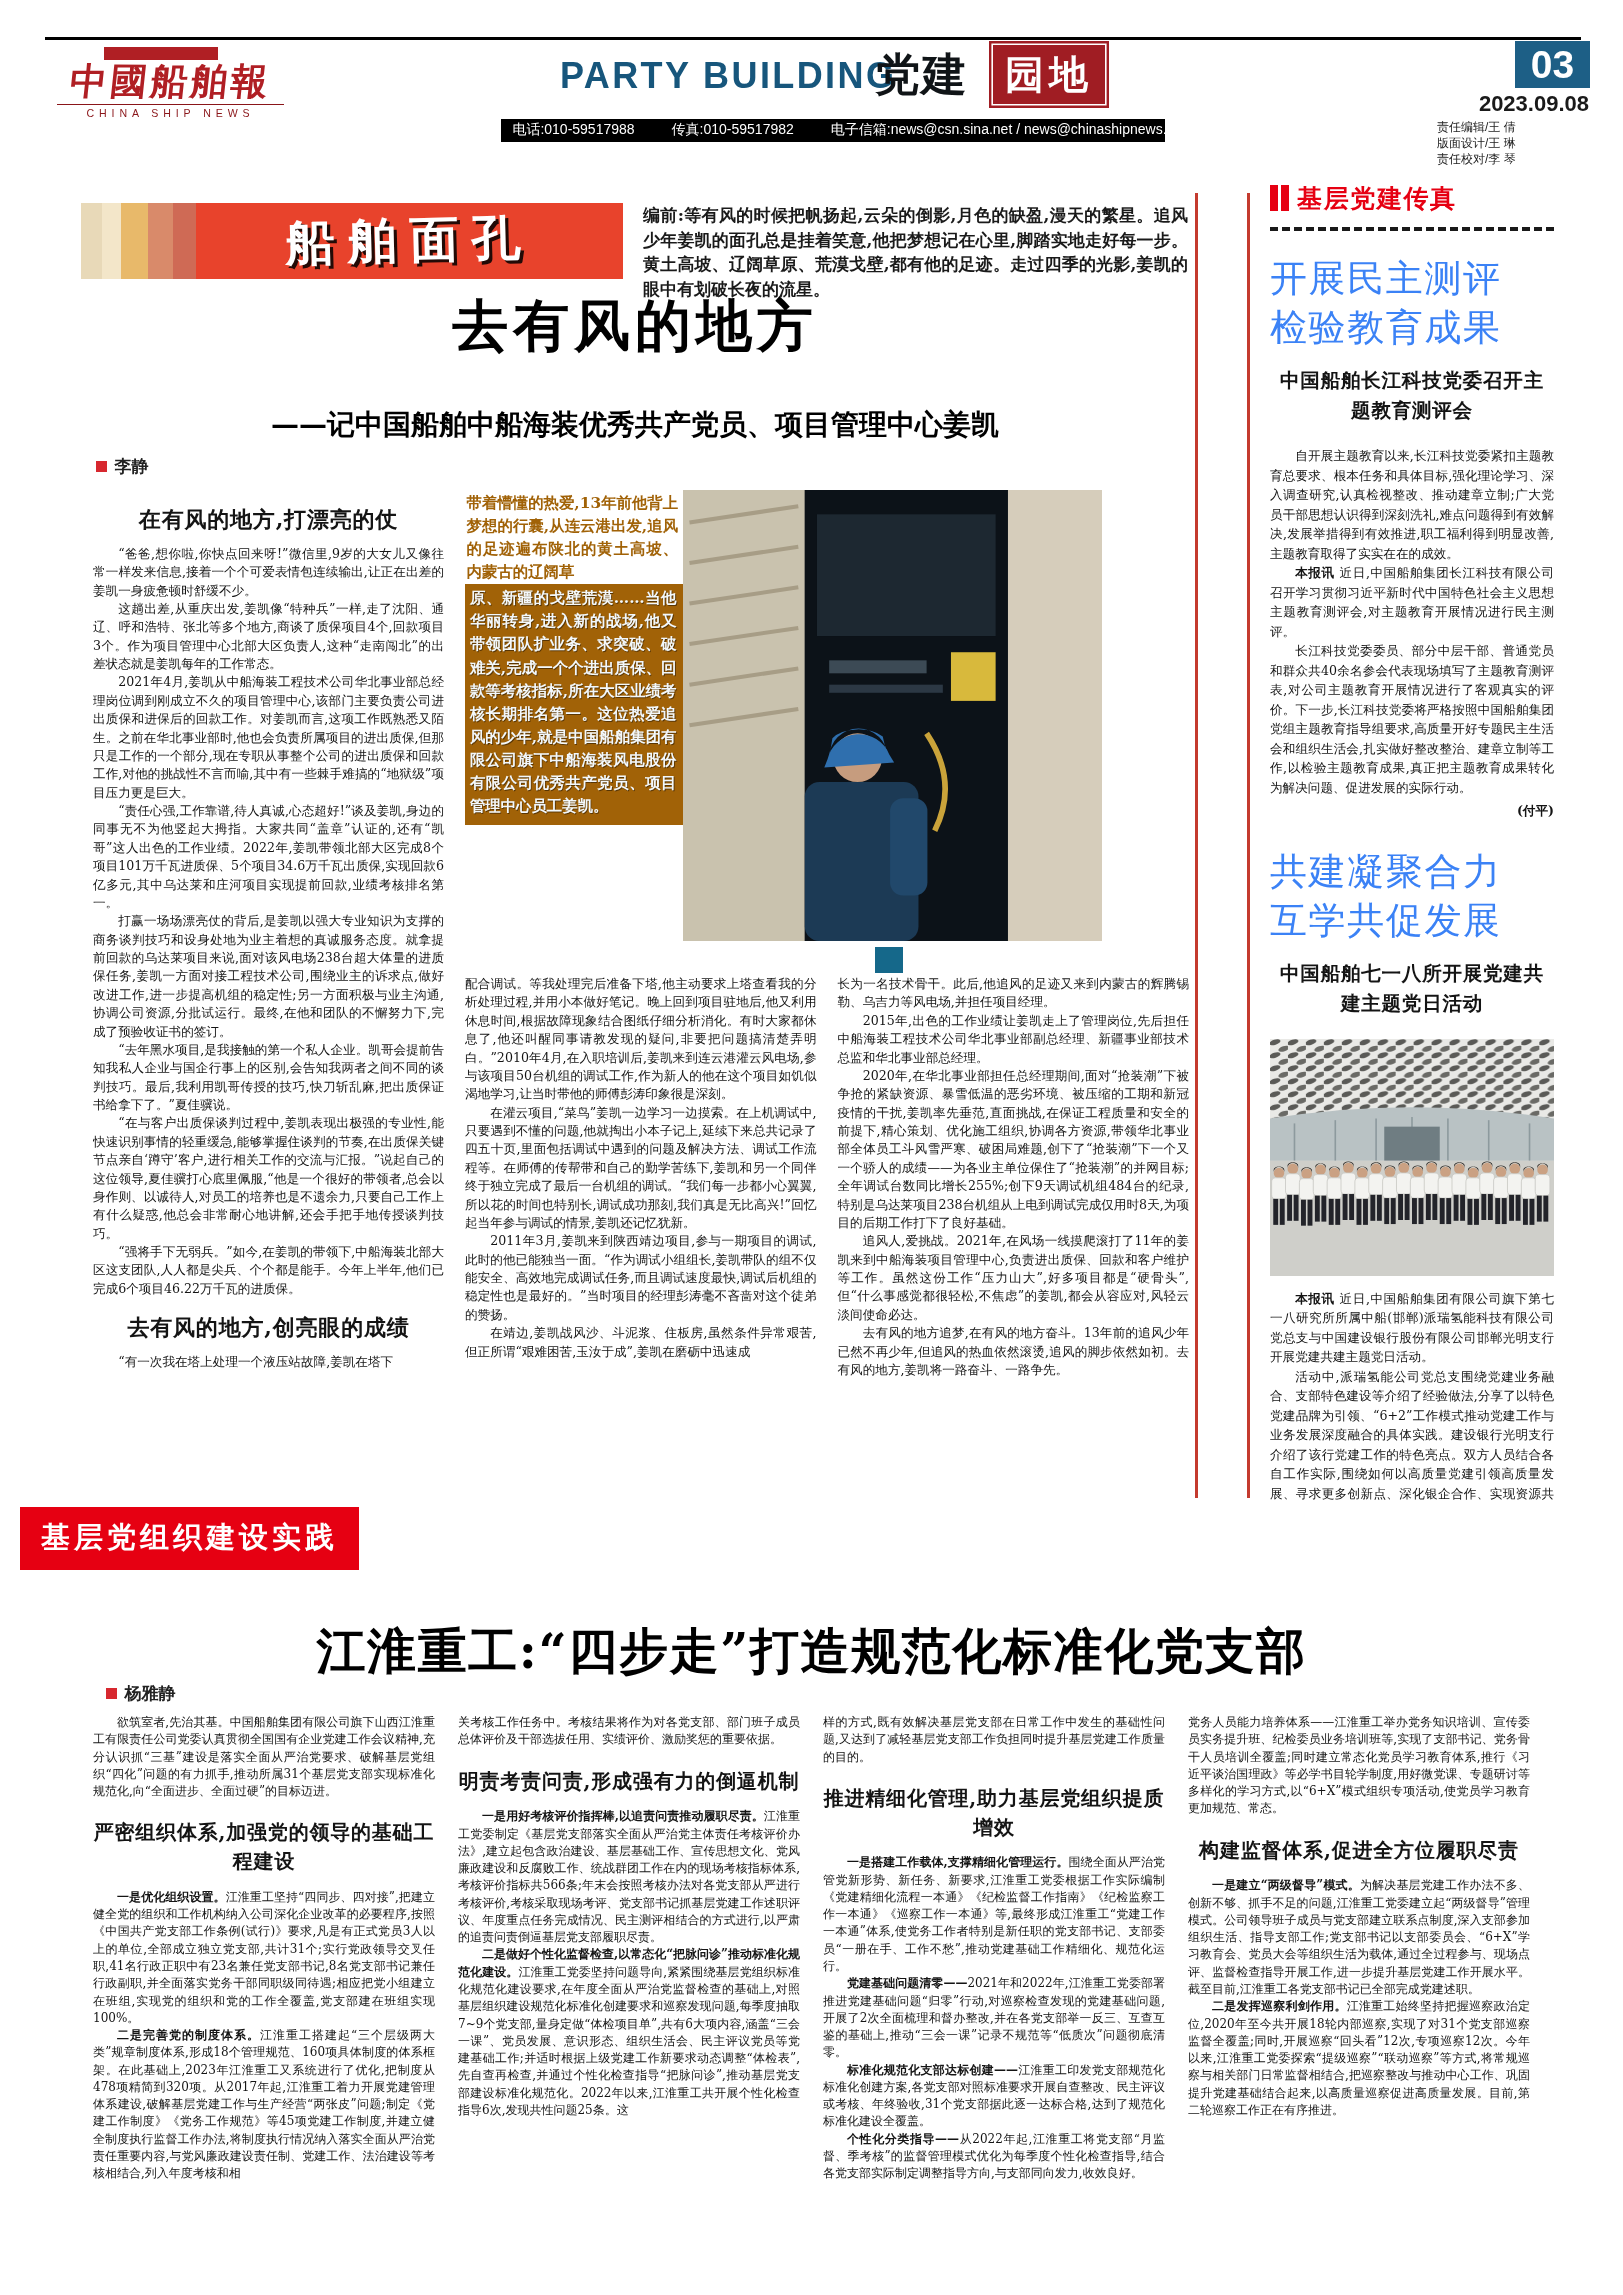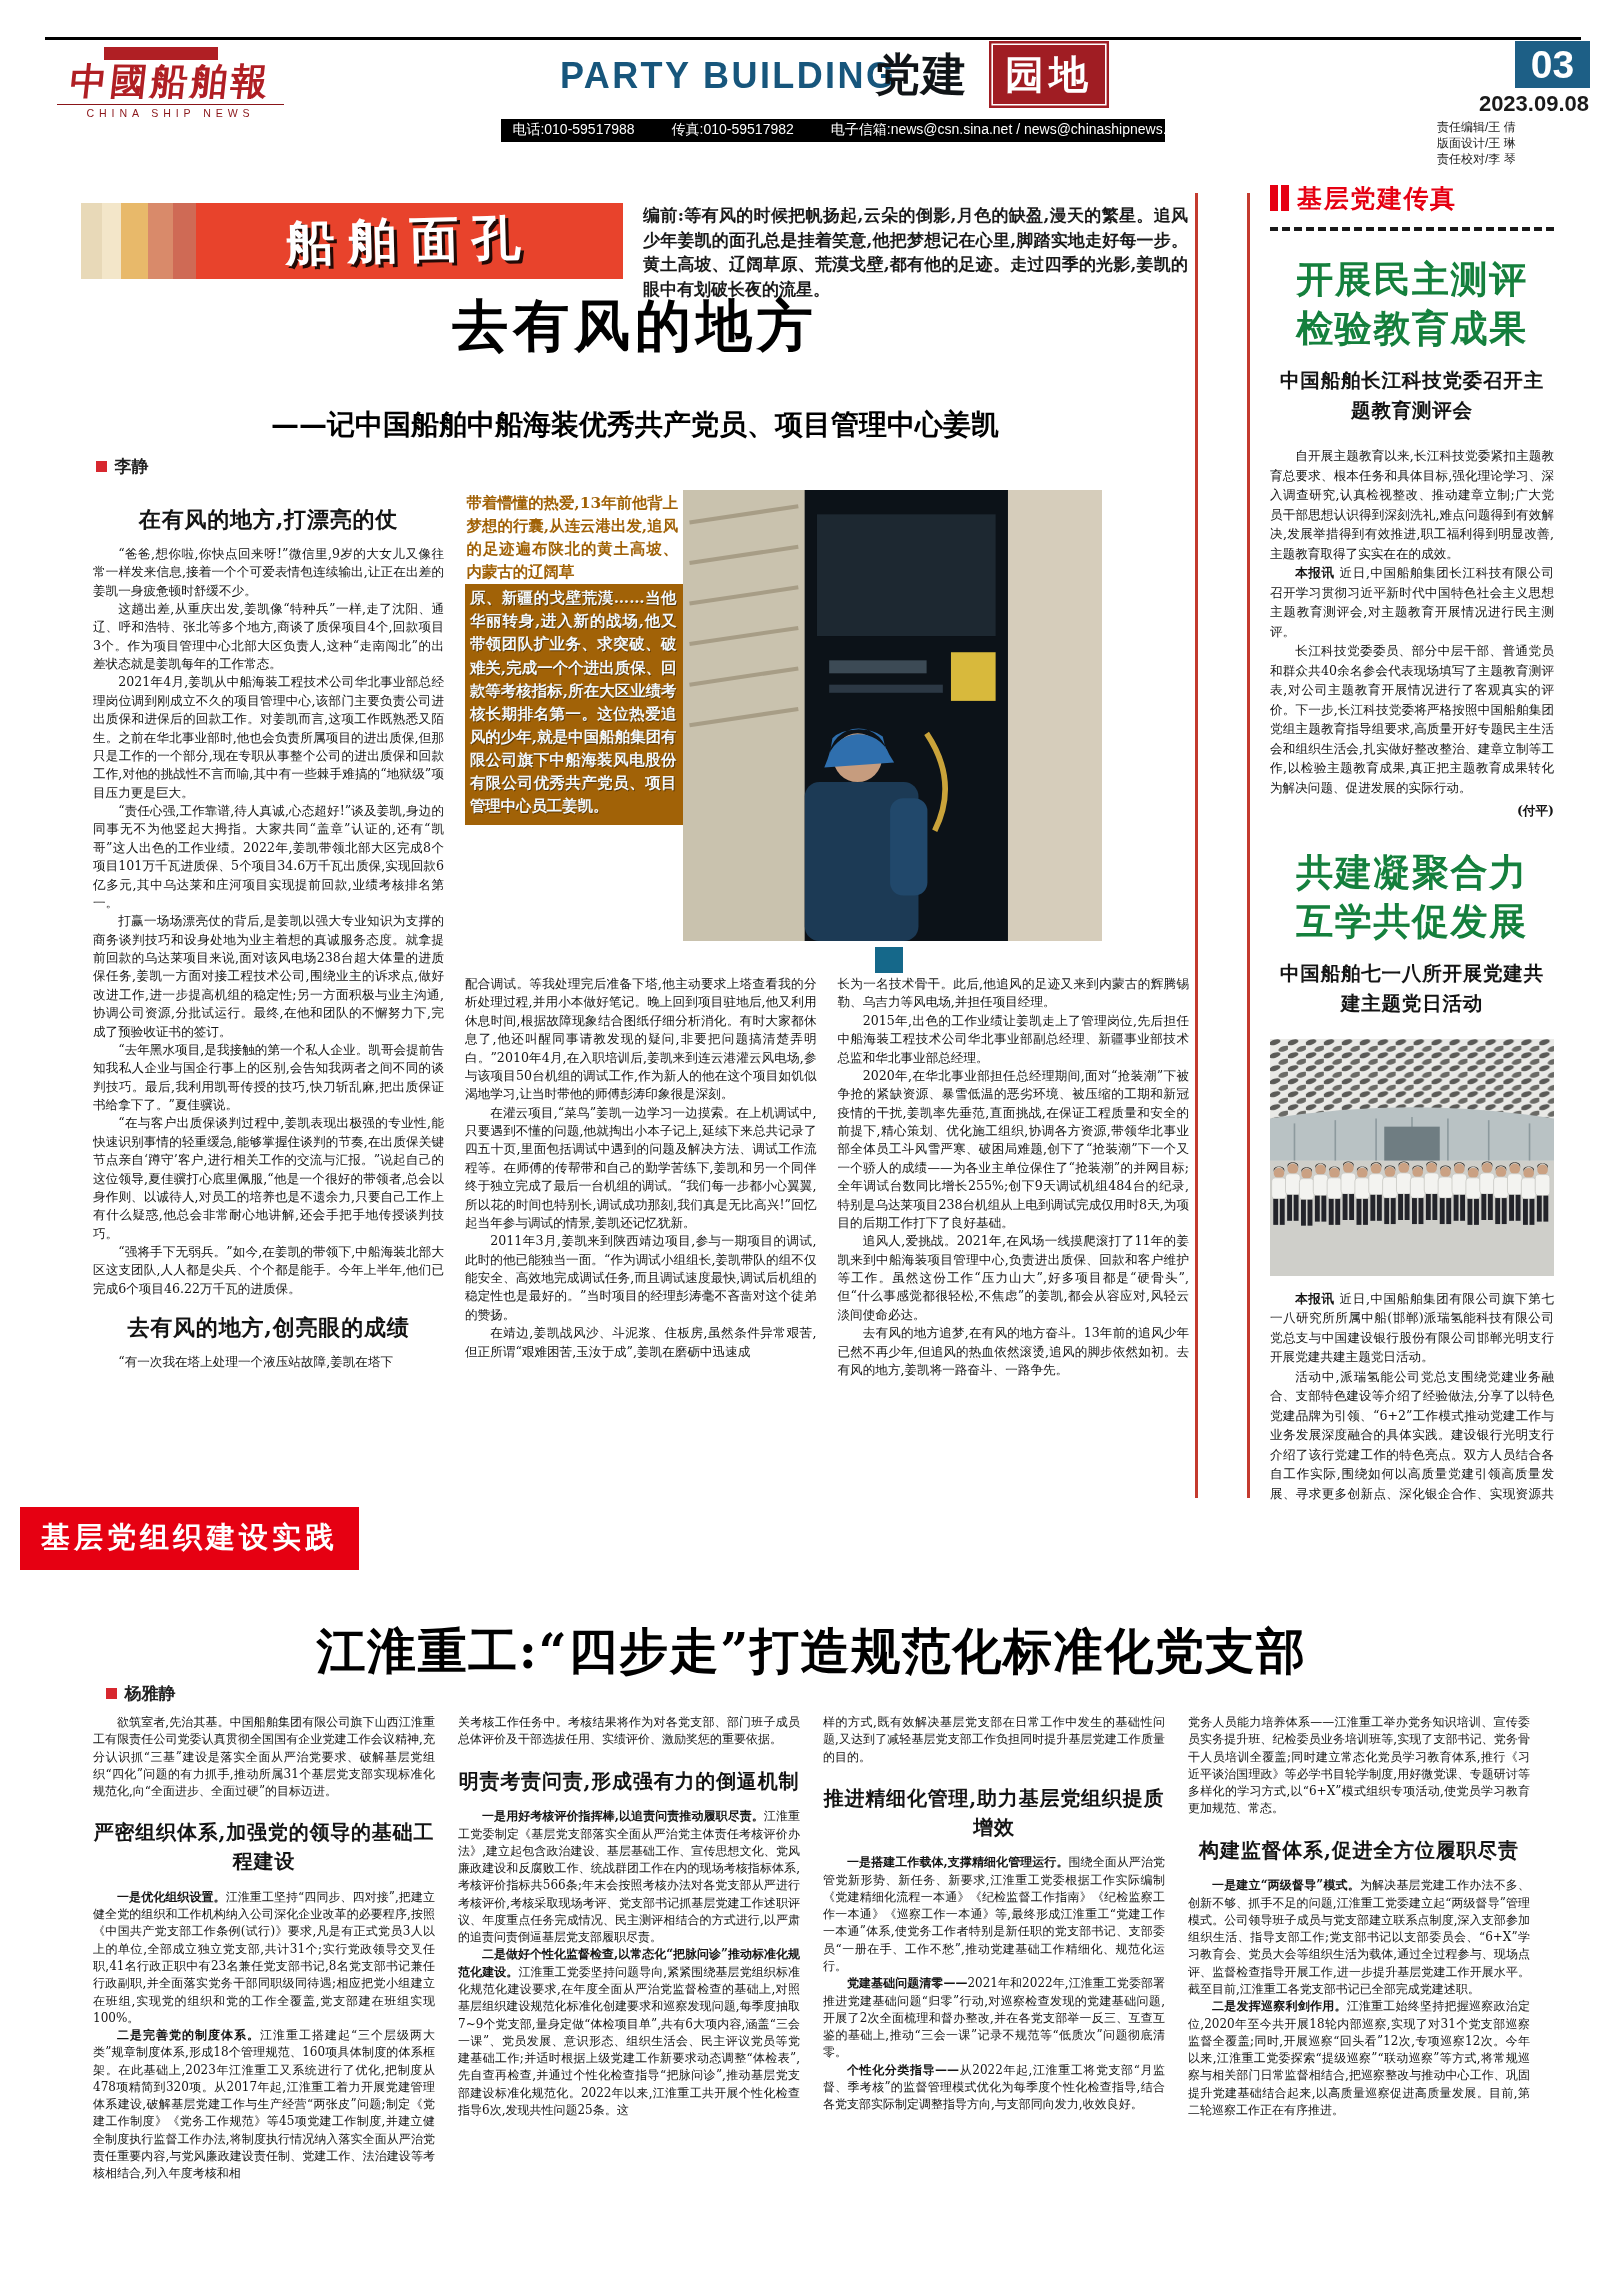--- a/index.html
+++ b/index.html
@@ -66,21 +66,21 @@
   .noindent{text-indent:0;}
   .sig{text-align:right;font-weight:bold;margin-top:3.2px;}
   
   .sidebar{left:1270px;top:179px;width:284px;height:1323px;overflow:hidden;font-size:12.6px;
     line-height:1.55;text-align:justify;color:#141414;}
   .side-tag{display:flex;align-items:center;gap:8px;color:#e60012;font-weight:bold;font-size:25px;
     font-family:"Liberation Sans",sans-serif;letter-spacing:1.6px;
     border-bottom:4px dashed #1a1a1a;padding-bottom:9.7px;margin-bottom:24px;}
   .side-tag .bar{width:8px;height:26px;background:#e60012;display:inline-block;}
   .side-tag .bar.short{height:26px;margin-left:-4.9px;}
-  .side-head{font-size:37px;font-weight:700;text-align:center;line-height:1.32;letter-spacing:1.6px;color:#15803d;}
+  .side-head{font-size:37px;font-weight:400;text-align:left;line-height:1.32;letter-spacing:1.6px;color:#3b82f6;}
   .side-sub{font-size:19.5px;font-weight:bold;text-align:center;margin:13px 0 19.5px;letter-spacing:0.8px;}
   .group-photo{width:100%;height:237px;margin:3.2px 0 13px;background:#dcdcd8;}
   .group-photo svg{display:block;width:100%;height:100%;}
   .side-article{margin-bottom:28px;}
   
   .bottom-tag{left:20px;top:1507px;background:#e60012;color:#fff;font-weight:bold;font-size:29px;
     letter-spacing:4px;padding:11.4px 21px;font-family:"Liberation Sans",sans-serif;}
   .bottom-head{left:81px;top:1576px;width:1461px;text-align:center;font-size:49px;font-weight:900;
     letter-spacing:1.6px;color:#000;margin-top:43px;}
   .bottom-byline{left:106px;top:1682px;}
@@ -299,20 +299,21 @@
       <p class="para noindent">关考核工作任务中。考核结果将作为对各党支部、部门班子成员总体评价及干部选拔任用、实绩评价、激励奖惩的重要依据。</p>
       <div class="col-subhead">明责考责问责,形成强有力的倒逼机制</div>
       <p class="para"><b>一是用好考核评价指挥棒,以追责问责推动履职尽责。</b>江淮重工党委制定《基层党支部落实全面从严治党主体责任考核评价办法》,建立起包含政治建设、基层基础工作、宣传思想文化、党风廉政建设和反腐败工作、统战群团工作在内的现场考核指标体系,考核评价指标共566条;年末会按照考核办法对各党支部从严进行考核评价,考核采取现场考评、党支部书记抓基层党建工作述职评议、年度重点任务完成情况、民主测评相结合的方式进行,以严肃的追责问责倒逼基层党支部履职尽责。</p>
       <p class="para"><b>二是做好个性化监督检查,以常态化“把脉问诊”推动标准化规范化建设。</b>江淮重工党委坚持问题导向,紧紧围绕基层党组织标准化规范化建设要求,在年度全面从严治党监督检查的基础上,对照基层组织建设规范化标准化创建要求和巡察发现问题,每季度抽取7~9个党支部,量身定做“体检项目单”,共有6大项内容,涵盖“三会一课”、党员发展、意识形态、组织生活会、民主评议党员等党建基础工作;并适时根据上级党建工作新要求动态调整“体检表”,先自查再检查,并通过个性化检查指导“把脉问诊”,推动基层党支部建设标准化规范化。2022年以来,江淮重工共开展个性化检查指导6次,发现共性问题25条。这</p>
     </div>
   <div class="b-col">
       <p class="para noindent">样的方式,既有效解决基层党支部在日常工作中发生的基础性问题,又达到了减轻基层党支部工作负担同时提升基层党建工作质量的目的。</p>
       <div class="col-subhead">推进精细化管理,助力基层党组织提质增效</div>
       <p class="para"><b>一是搭建工作载体,支撑精细化管理运行。</b>围绕全面从严治党管党新形势、新任务、新要求,江淮重工党委根据工作实际编制《党建精细化流程一本通》《纪检监督工作指南》《纪检监察工作一本通》《巡察工作一本通》等,最终形成江淮重工“党建工作一本通”体系,使党务工作者特别是新任职的党支部书记、支部委员“一册在手、工作不愁”,推动党建基础工作精细化、规范化运行。</p>
       <p class="para"><b>党建基础问题清零——</b>2021年和2022年,江淮重工党委部署推进党建基础问题“归零”行动,对巡察检查发现的党建基础问题,开展了2次全面梳理和督办整改,并在各党支部举一反三、互查互鉴的基础上,推动“三会一课”记录不规范等“低质次”问题彻底清零。</p>
+      <p class="para"><b>标准化规范化支部达标创建——</b>江淮重工印发党支部规范化标准化创建方案,各党支部对照标准要求开展自查整改、民主评议或考核、年终验收,31个党支部据此逐一达标合格,达到了规范化标准化建设全覆盖。</p>
       <p class="para"><b>个性化分类指导——</b>从2022年起,江淮重工将党支部“月监督、季考核”的监督管理模式优化为每季度个性化检查指导,结合各党支部实际制定调整指导方向,与支部同向发力,收效良好。</p>
     </div>
   <div class="b-col">
       <p class="para noindent">党务人员能力培养体系——江淮重工举办党务知识培训、宣传委员实务提升班、纪检委员业务培训班等,实现了支部书记、党务骨干人员培训全覆盖;同时建立常态化党员学习教育体系,推行《习近平谈治国理政》等必学书目轮学制度,用好微党课、专题研讨等多样化的学习方式,以“6+X”模式组织专项活动,使党员学习教育更加规范、常态。</p>
       <div class="col-subhead">构建监督体系,促进全方位履职尽责</div>
       <p class="para"><b>一是建立“两级督导”模式。</b>为解决基层党建工作办法不多、创新不够、抓手不足的问题,江淮重工党委建立起“两级督导”管理模式。公司领导班子成员与党支部建立联系点制度,深入支部参加组织生活、指导支部工作;党支部书记以支部委员会、“6+X”学习教育会、党员大会等组织生活为载体,通过全过程参与、现场点评、监督检查指导开展工作,进一步提升基层党建工作开展水平。截至目前,江淮重工各党支部书记已全部完成党建述职。</p>
       <p class="para"><b>二是发挥巡察利剑作用。</b>江淮重工始终坚持把握巡察政治定位,2020年至今共开展18轮内部巡察,实现了对31个党支部巡察监督全覆盖;同时,开展巡察“回头看”12次,专项巡察12次。今年以来,江淮重工党委探索“提级巡察”“联动巡察”等方式,将常规巡察与相关部门日常监督相结合,把巡察整改与推动中心工作、巩固提升党建基础结合起来,以高质量巡察促进高质量发展。目前,第二轮巡察工作正在有序推进。</p>
     </div>
 </div>
 

